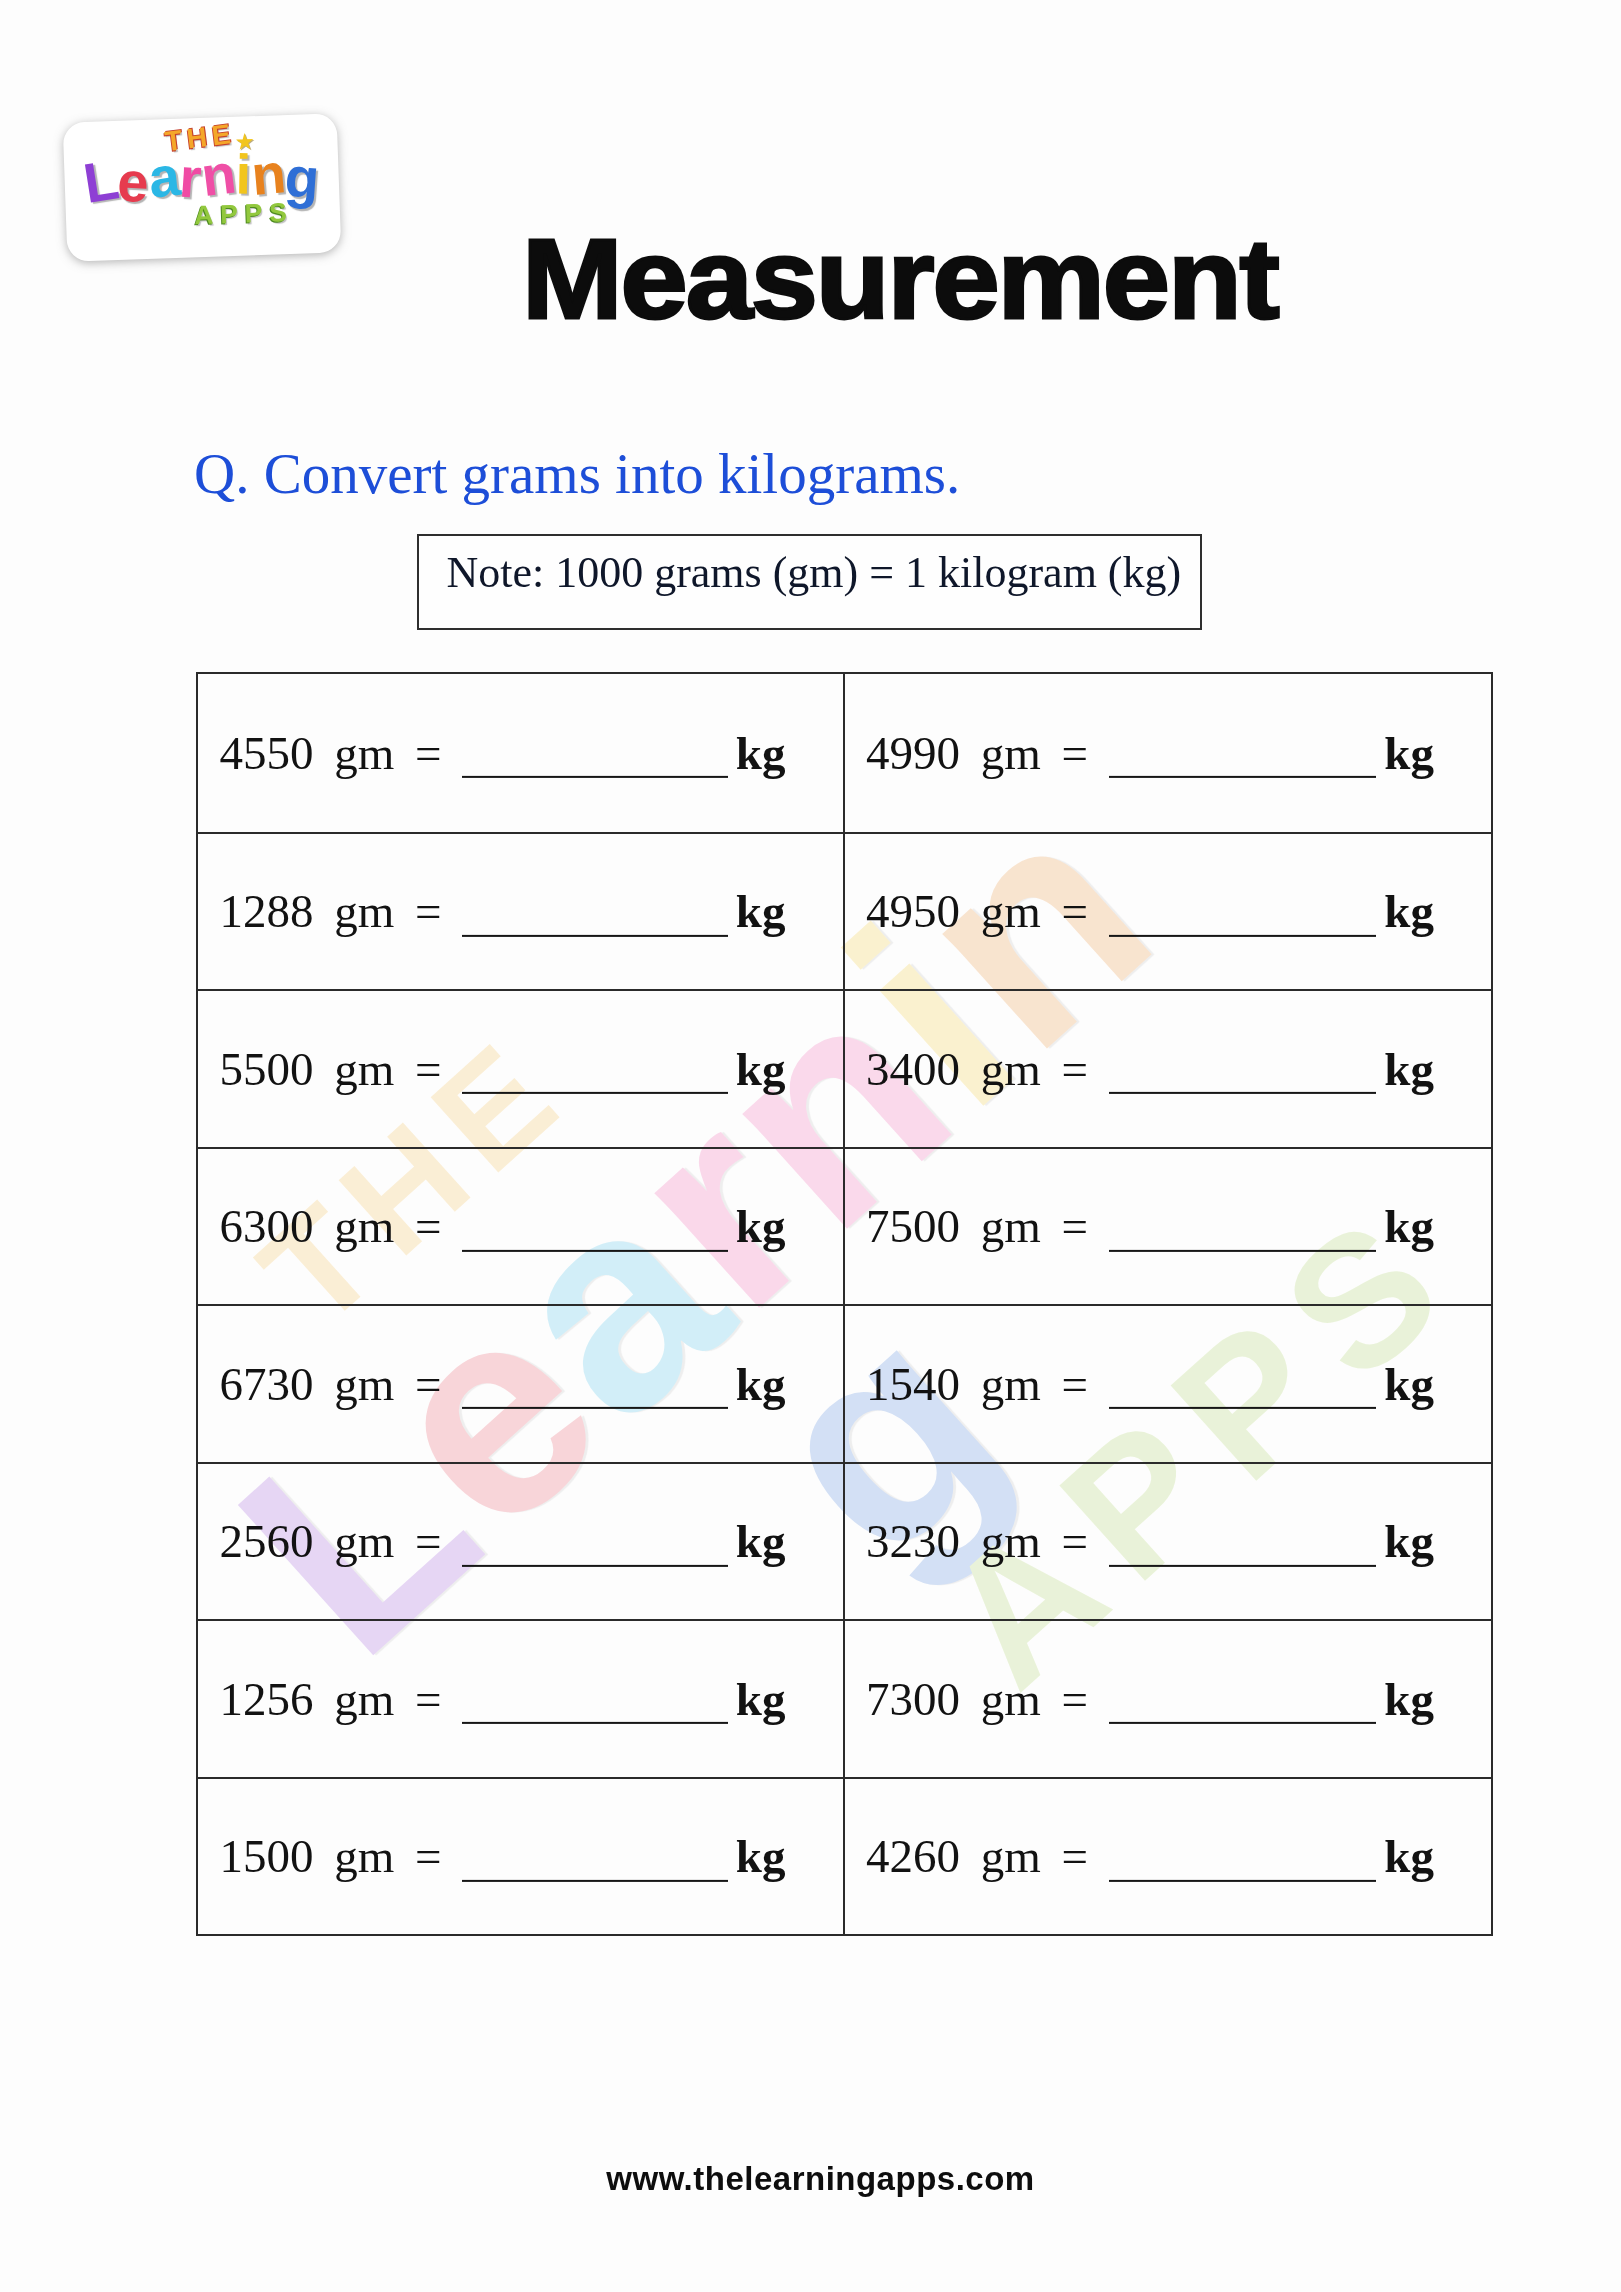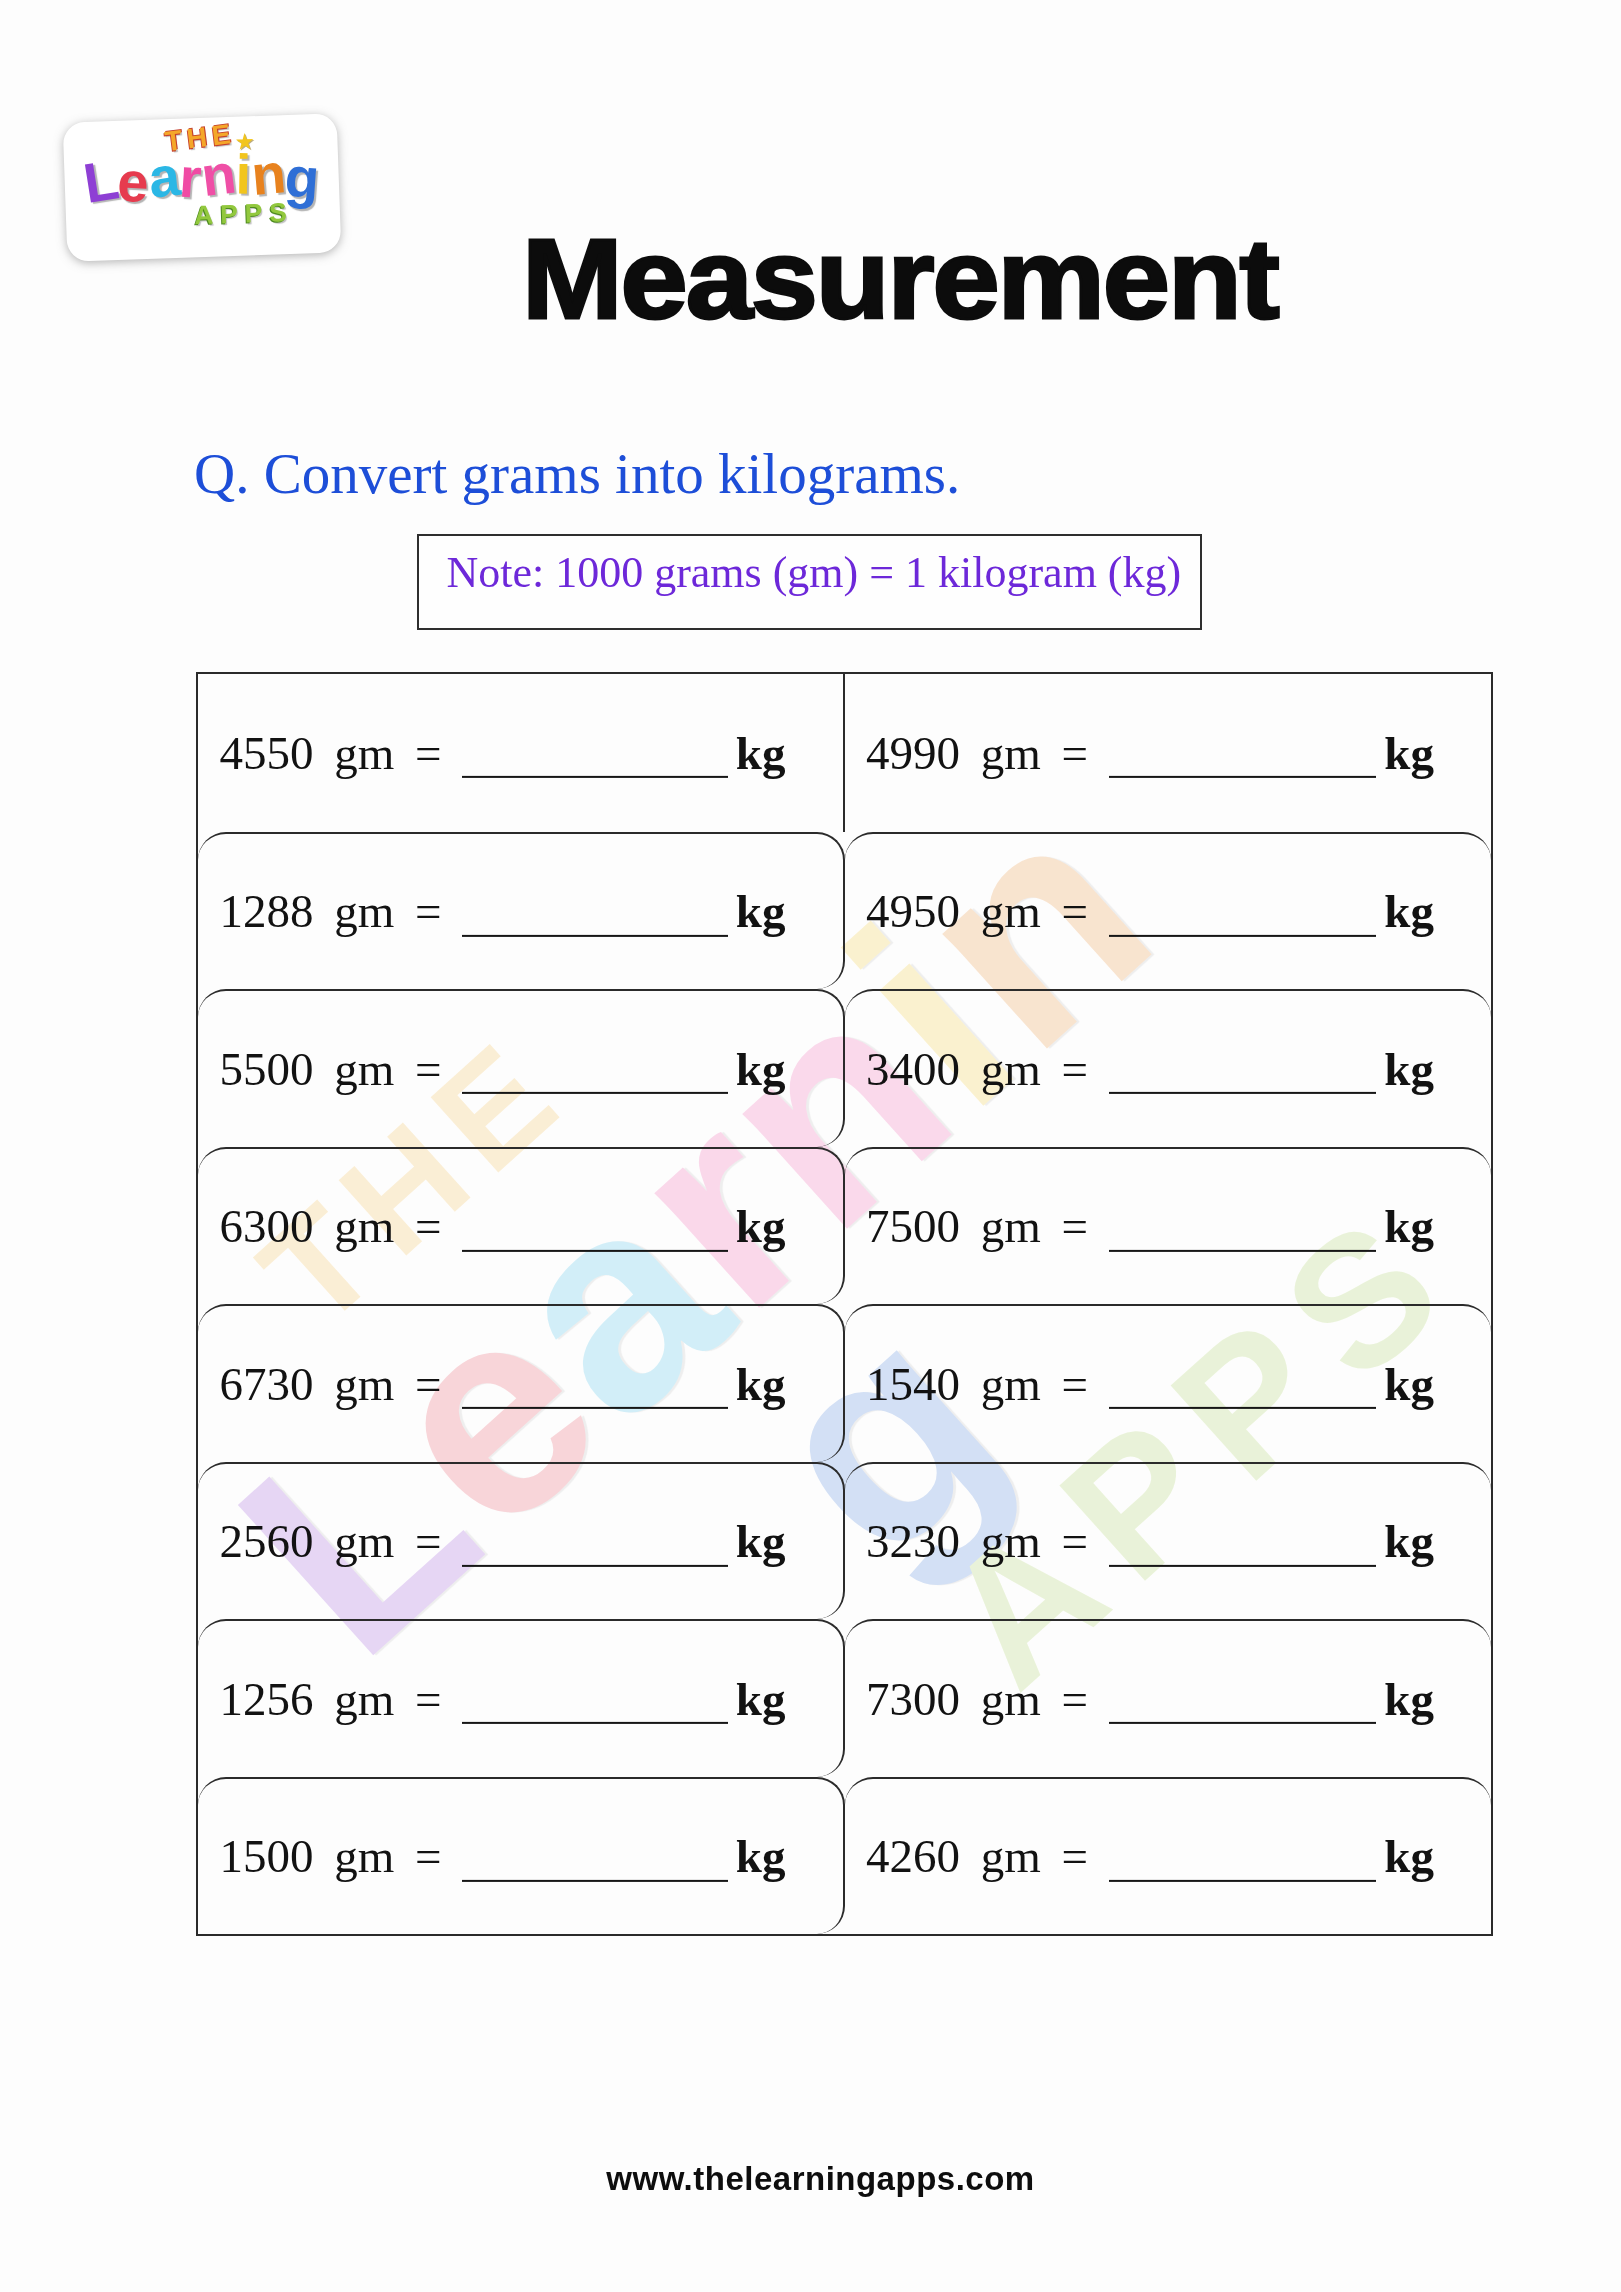--- a/index.html
+++ b/index.html
@@ -71,34 +71,34 @@
   .question {
     position:absolute; left:194px; top:441px; z-index:1;
     font-size:57px; color:#1d4ed8; white-space:nowrap;
   }
 
   .notebox {
     position:absolute; left:417px; top:534px; width:785px; height:96px; z-index:1;
     border:2px solid #2e2e2e; background:rgba(255,255,255,.6);
     padding:10.8px 0 0 27.4px; font-size:44px; white-space:nowrap;
   }
-  .notebox span { color:#6d28d9; }
+  .notebox span { color:#0f172a; }
 
   
   .gridtable {
     position:absolute; left:196px; top:672px; width:1297px; height:1264px; z-index:1;
     display:grid; grid-template-columns:1fr 1fr; grid-auto-rows:1fr;
     border:2px solid #2b2b2b;
   }
   .cell {
     display:flex; align-items:center;
     padding:0 57px 0 21.6px; font-size:47px; color:#121212;gap:7px;
   }
   .cell.colL { border-right:2px solid #2b2b2b; }
-  .cell.bt   { border-top:2px solid #2b2b2b;border-radius:28px; }
+  .cell.bt   { border-top:2px solid #2b2b2b; }
   .cell .val { margin-right:13.7px; }
   .cell .sep { margin-right:13.7px; }
   .cell .blank {
     flex:1; height:39px; transform:translateY(5.9px);
     border-bottom:2.9px solid #161616;
   }
   .cell .kg { margin-left:1px;font-weight:bold; }
 
   
   .footer {

